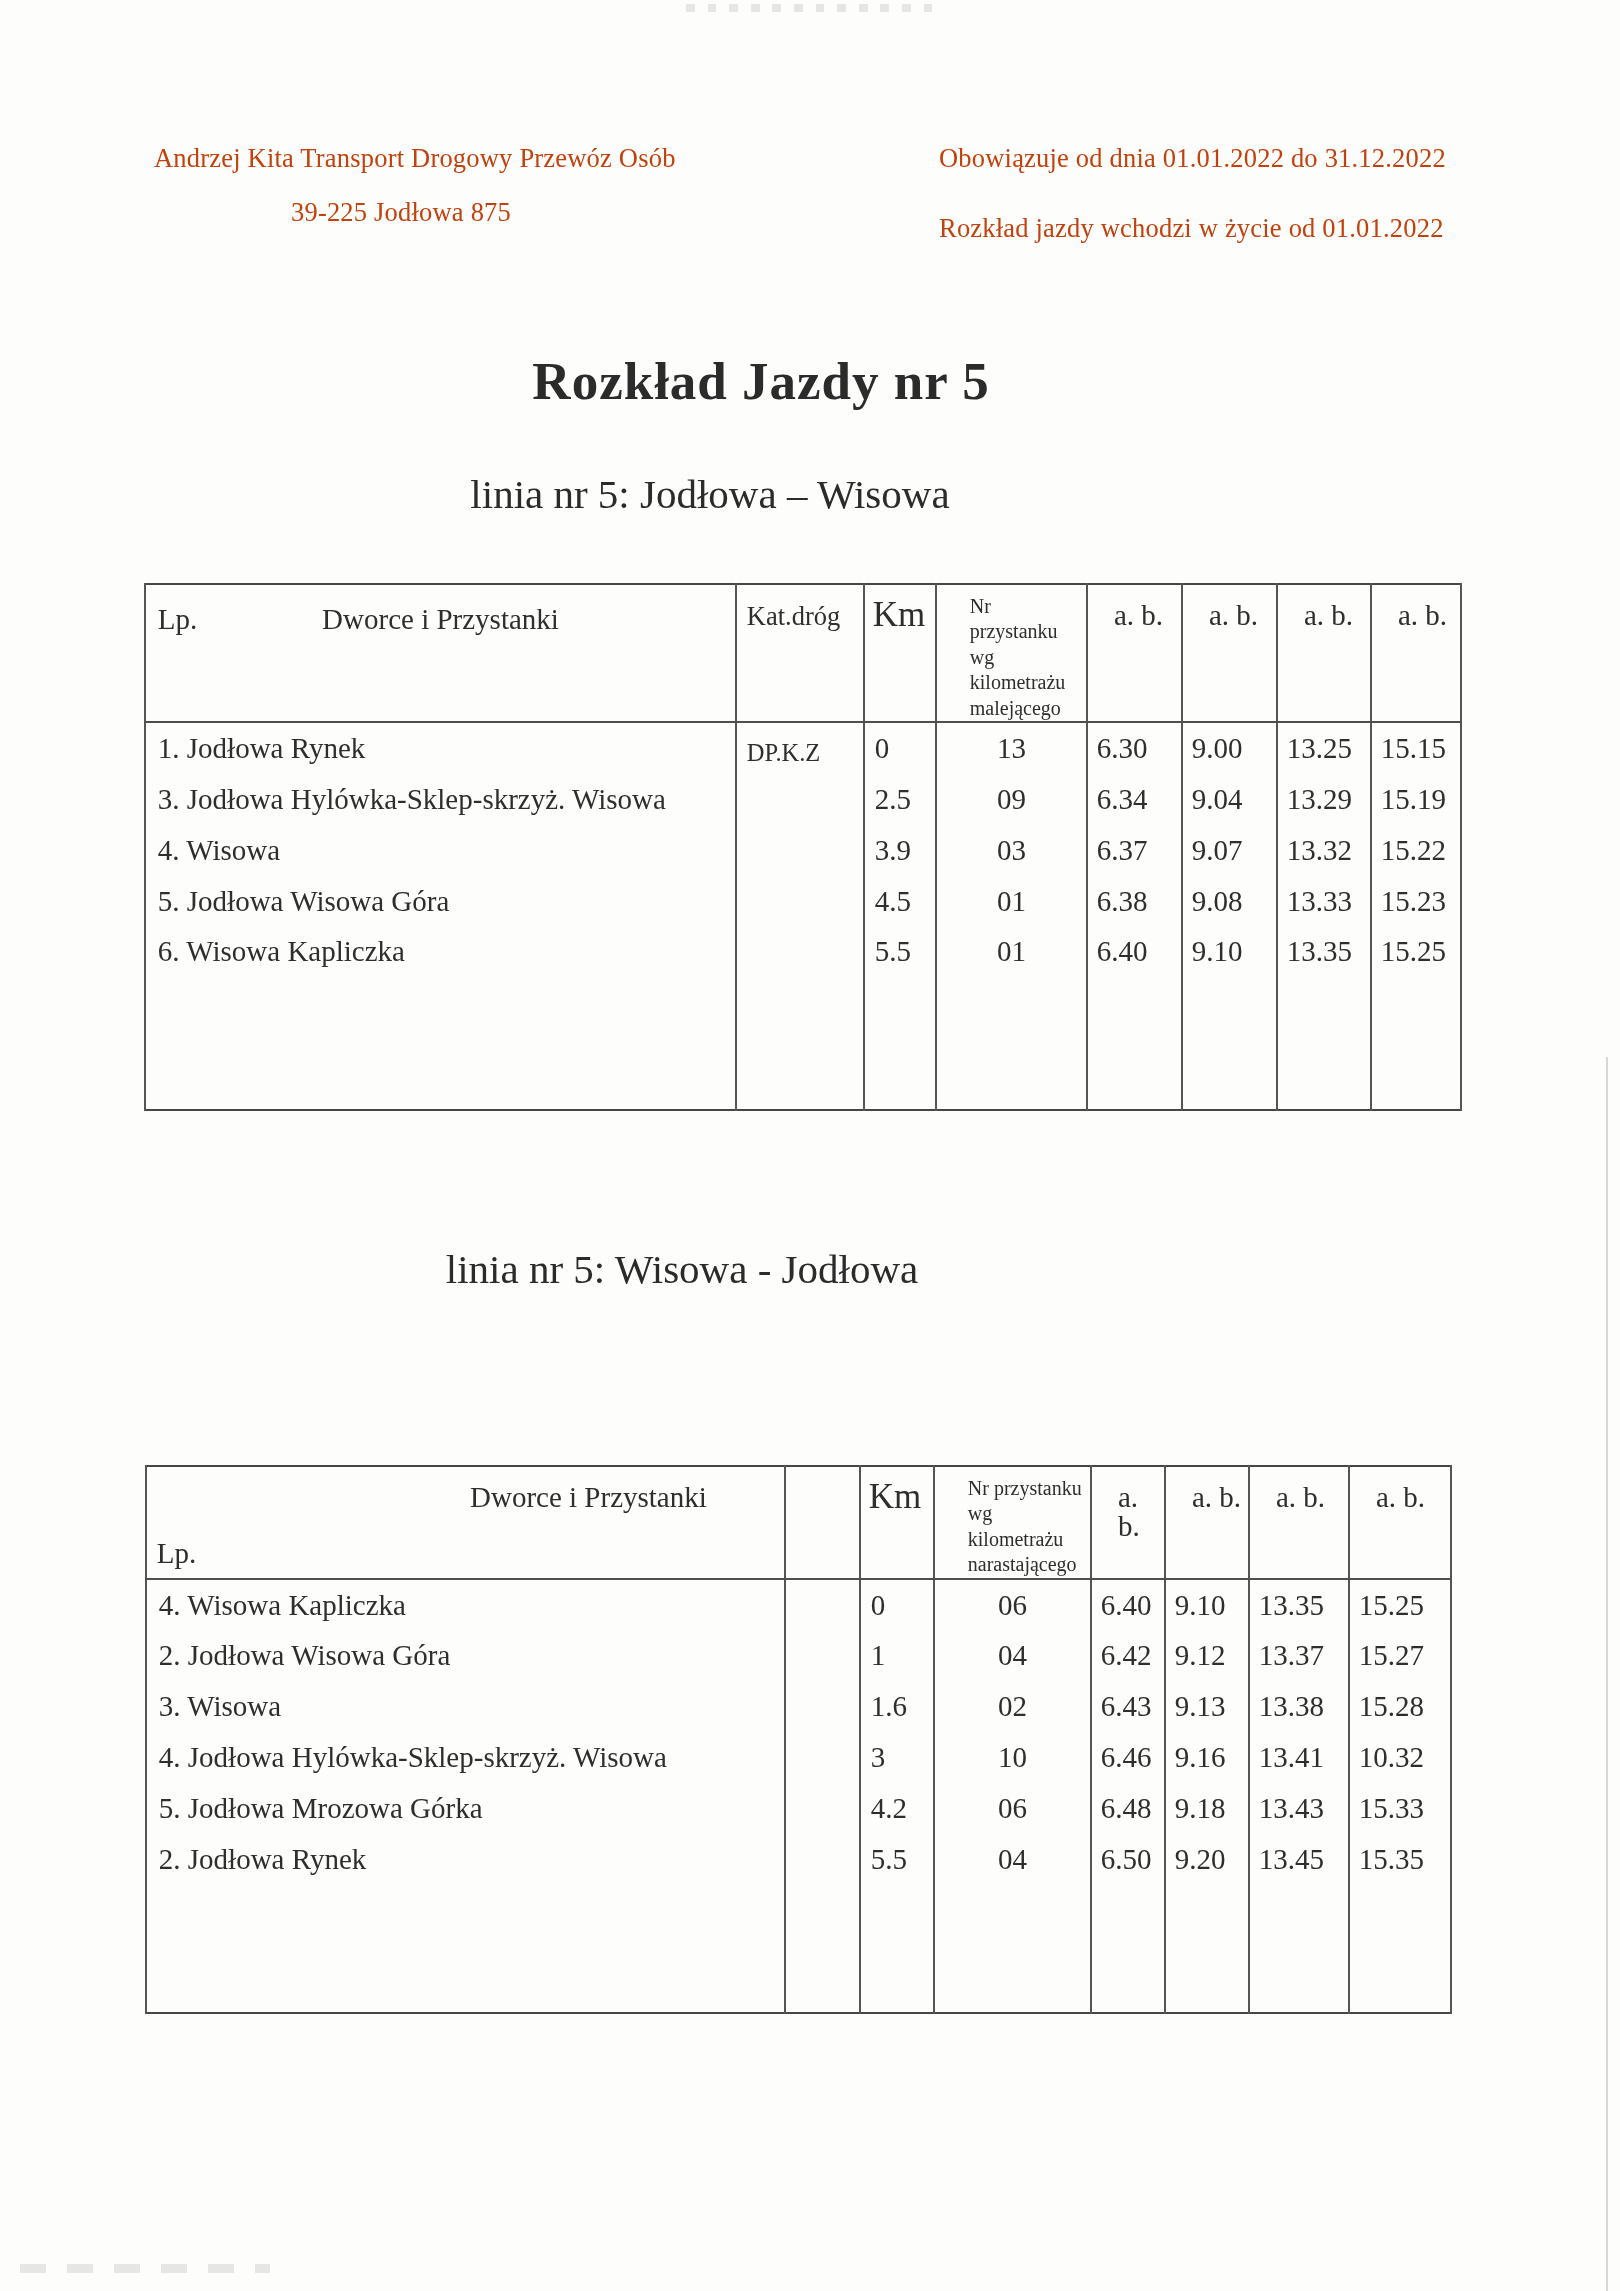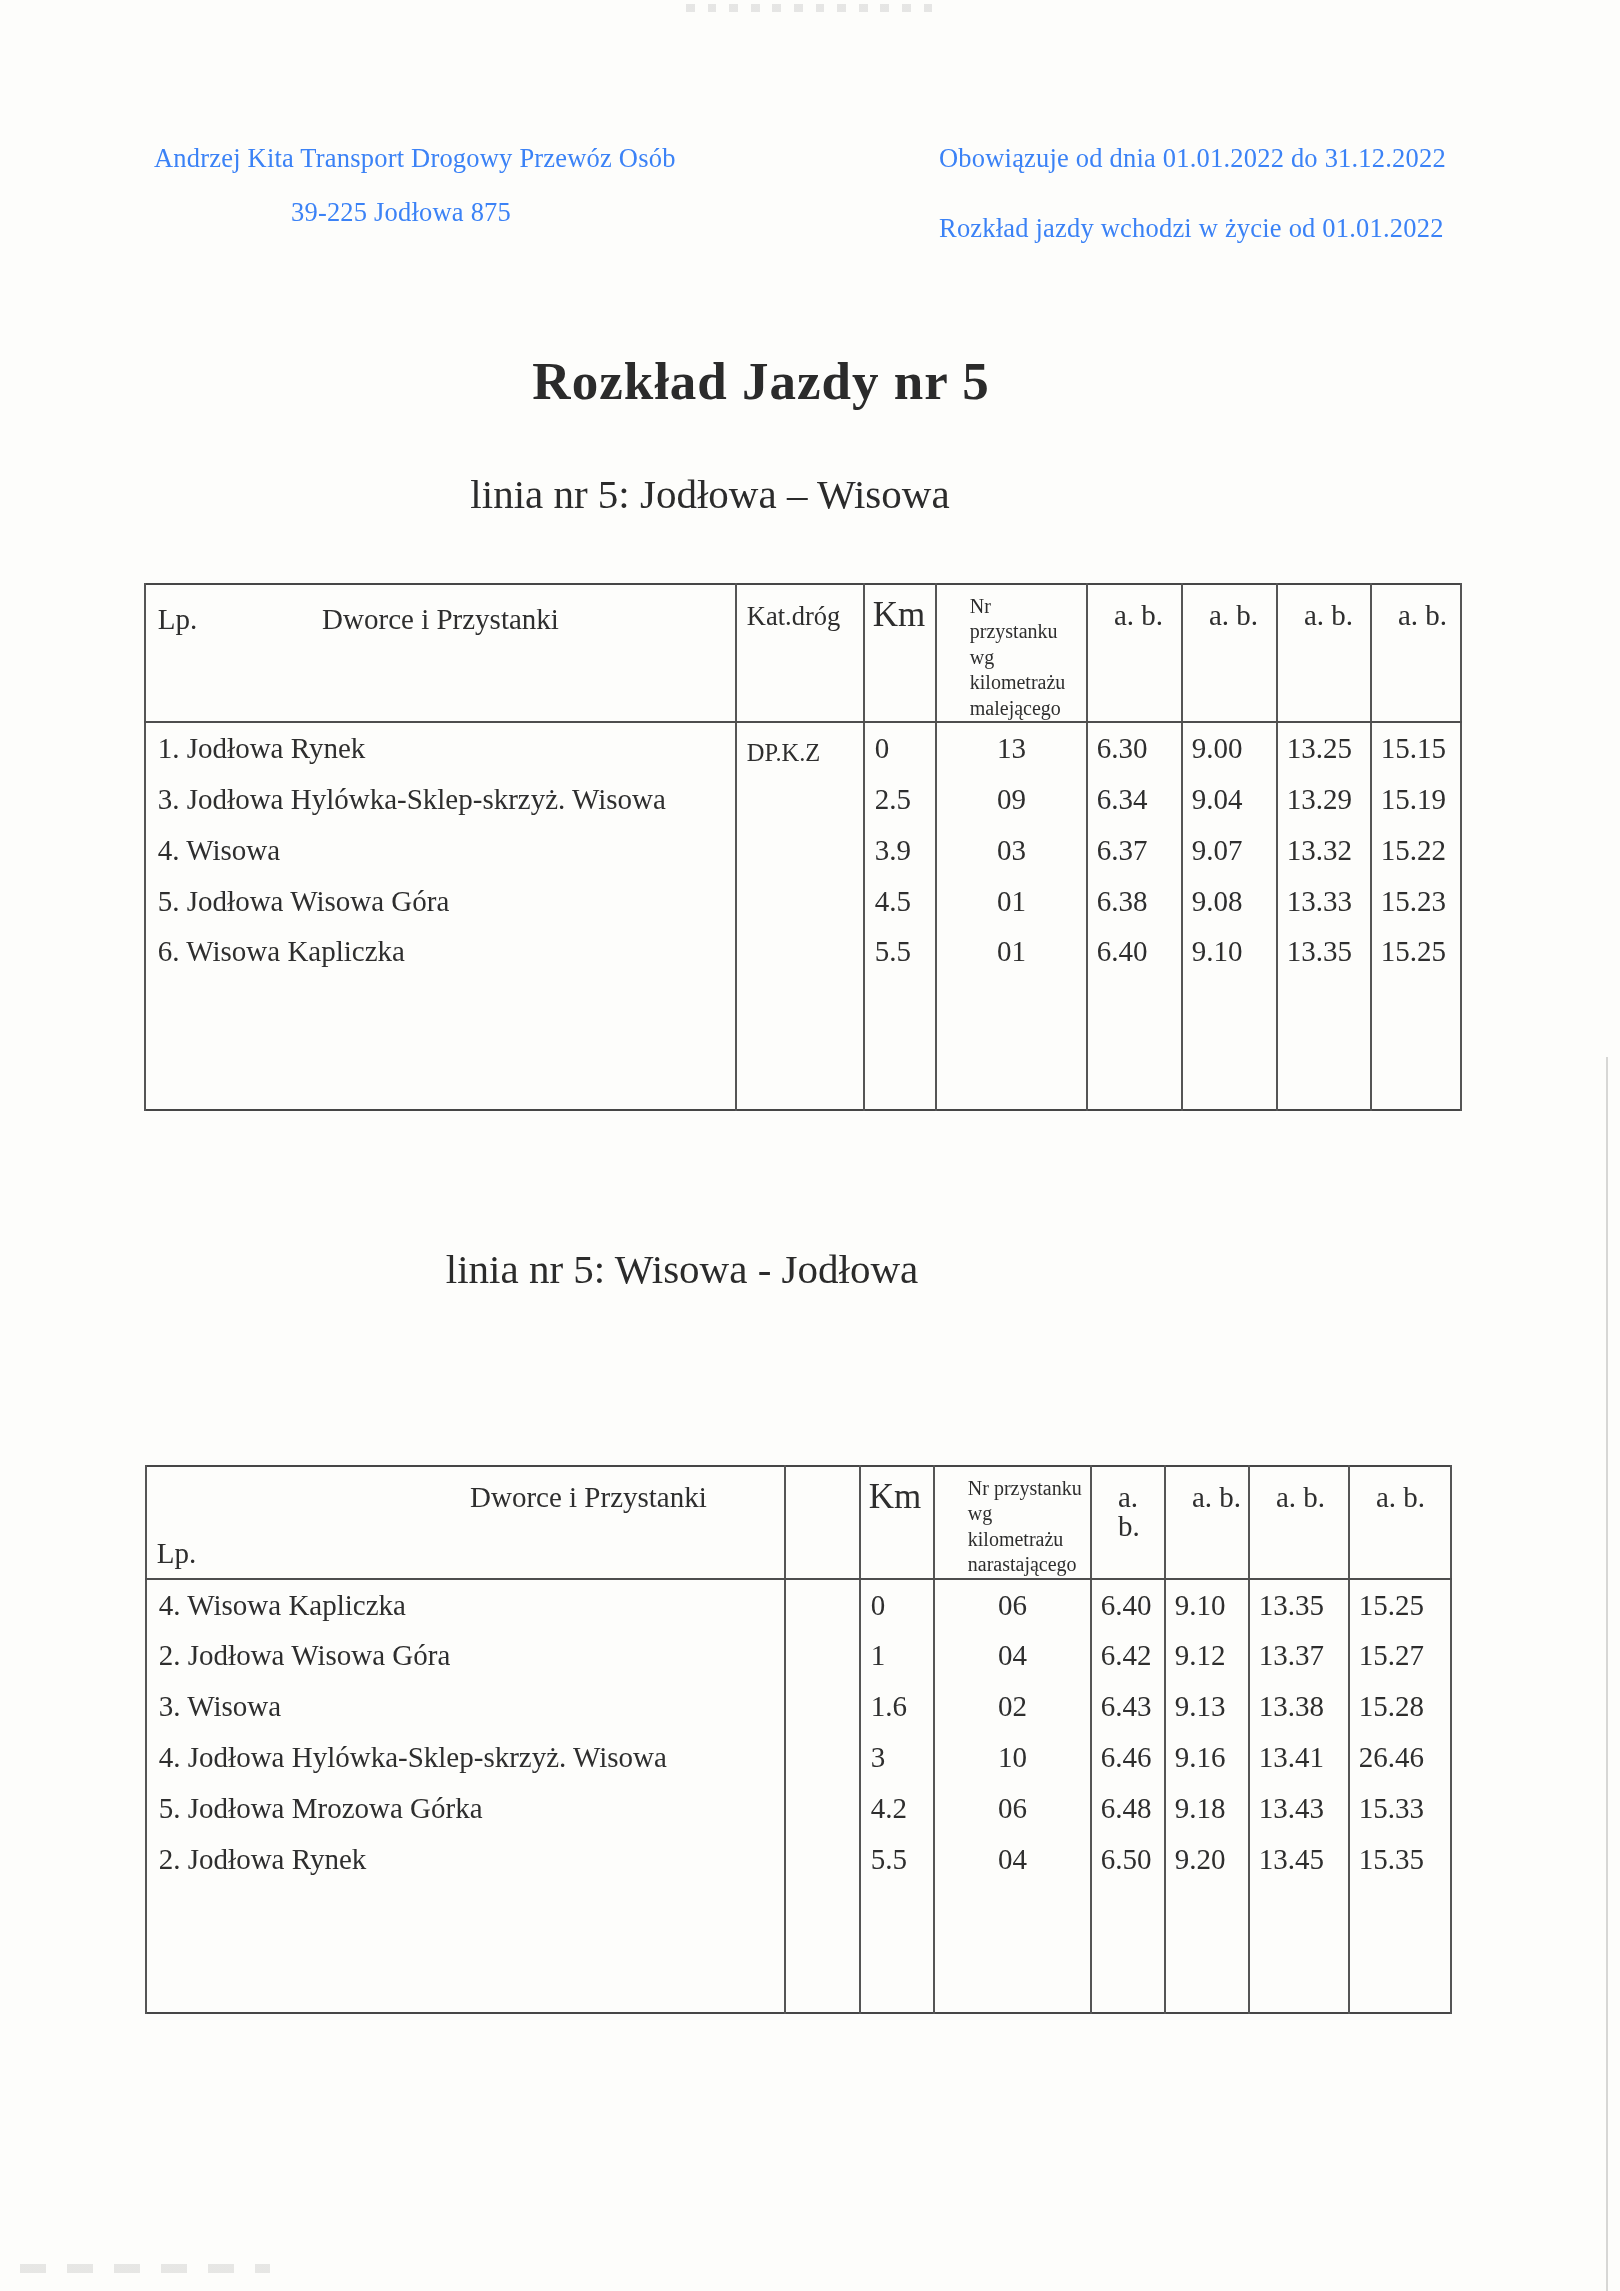--- a/index.html
+++ b/index.html
@@ -6,21 +6,21 @@
   .page{
     position:relative;
     width:1620px;height:2292px;
     background:#fdfdfb;
     font-family:"Liberation Serif", serif;
     color:#2e2e2e;
     overflow:hidden;
     margin:0 auto;
   }
   
-  .hline{position:absolute;font-size:26.5px;letter-spacing:0.2px;white-space:nowrap;color:#3b82f6;}
+  .hline{position:absolute;font-size:26.5px;letter-spacing:0.2px;white-space:nowrap;color:#c2410c;}
   .pos-company1{left:154px;top:143px;}
   .pos-company2{left:291px;top:197px;}
   .pos-valid1{left:939px;top:143px;}
   .pos-valid2{left:939px;top:213px;}
 
   
   .center-text{position:absolute;left:0;width:100%;text-align:center;white-space:nowrap;color:#2b2b2b;}
   .pos-title{top:351px;font-size:53px;font-weight:bold;letter-spacing:1px;transform:translateX(-49px);}
   .pos-sub1{top:470px;font-size:41px;transform:translateX(-100px);}
   .pos-sub2{top:1245px;font-size:41px;transform:translateX(-128px);}
@@ -281,21 +281,21 @@
         <td class="c-time">15.28</td>
       </tr>
       <tr>
         <td class="c-station">4. Jodłowa Hylówka-Sklep-skrzyż. Wisowa</td>
         <td class="c-kat"></td>
         <td class="c-km">3</td>
         <td class="c-nr">10</td>
         <td class="c-time">6.46</td>
         <td class="c-time">9.16</td>
         <td class="c-time">13.41</td>
-        <td class="c-time">26.46</td>
+        <td class="c-time">10.32</td>
       </tr>
       <tr>
         <td class="c-station">5. Jodłowa Mrozowa Górka</td>
         <td class="c-kat"></td>
         <td class="c-km">4.2</td>
         <td class="c-nr">06</td>
         <td class="c-time">6.48</td>
         <td class="c-time">9.18</td>
         <td class="c-time">13.43</td>
         <td class="c-time">15.33</td>

